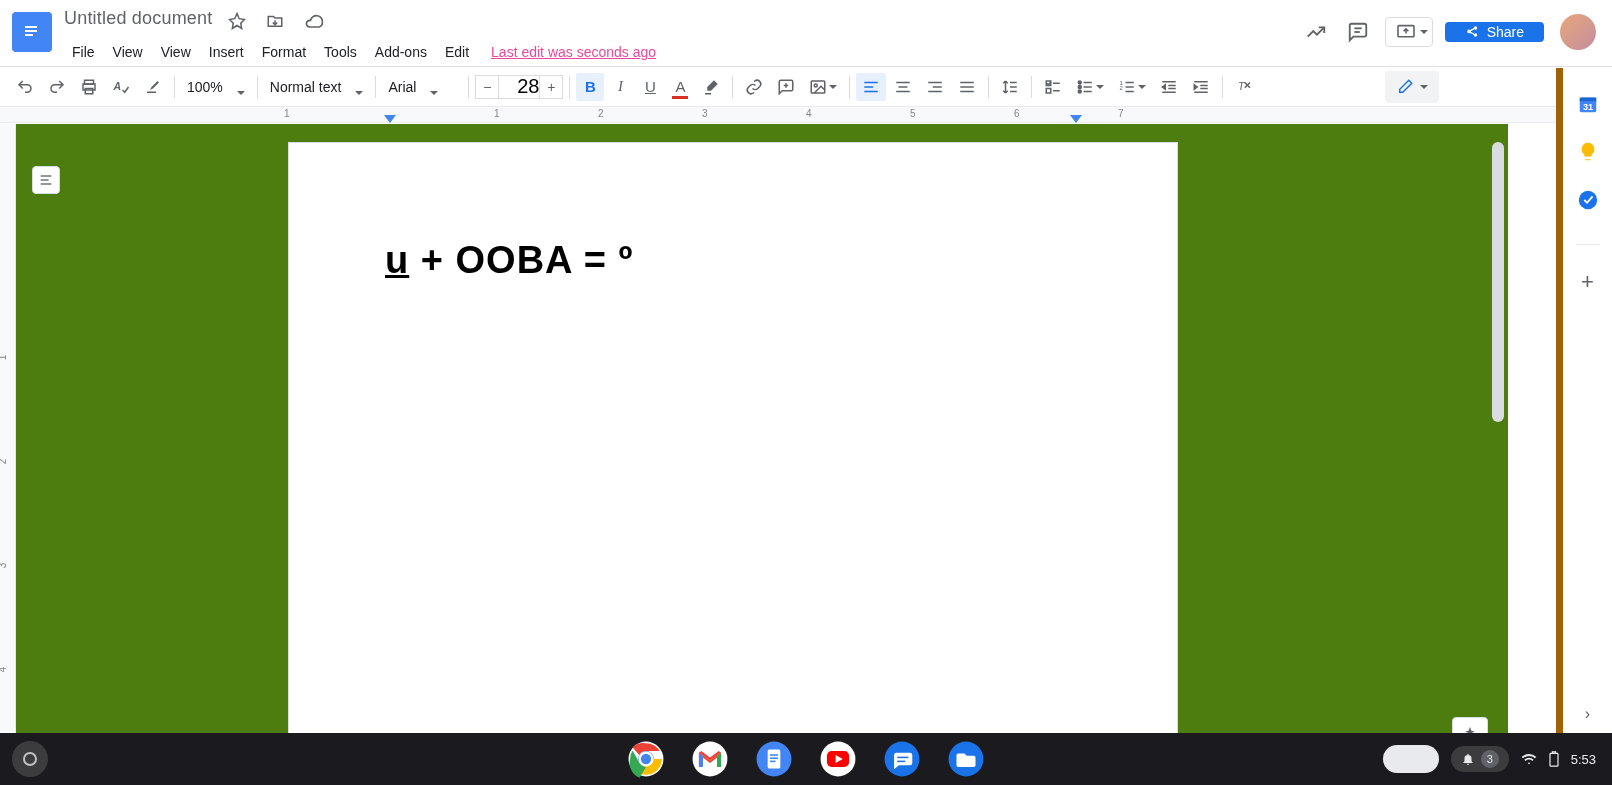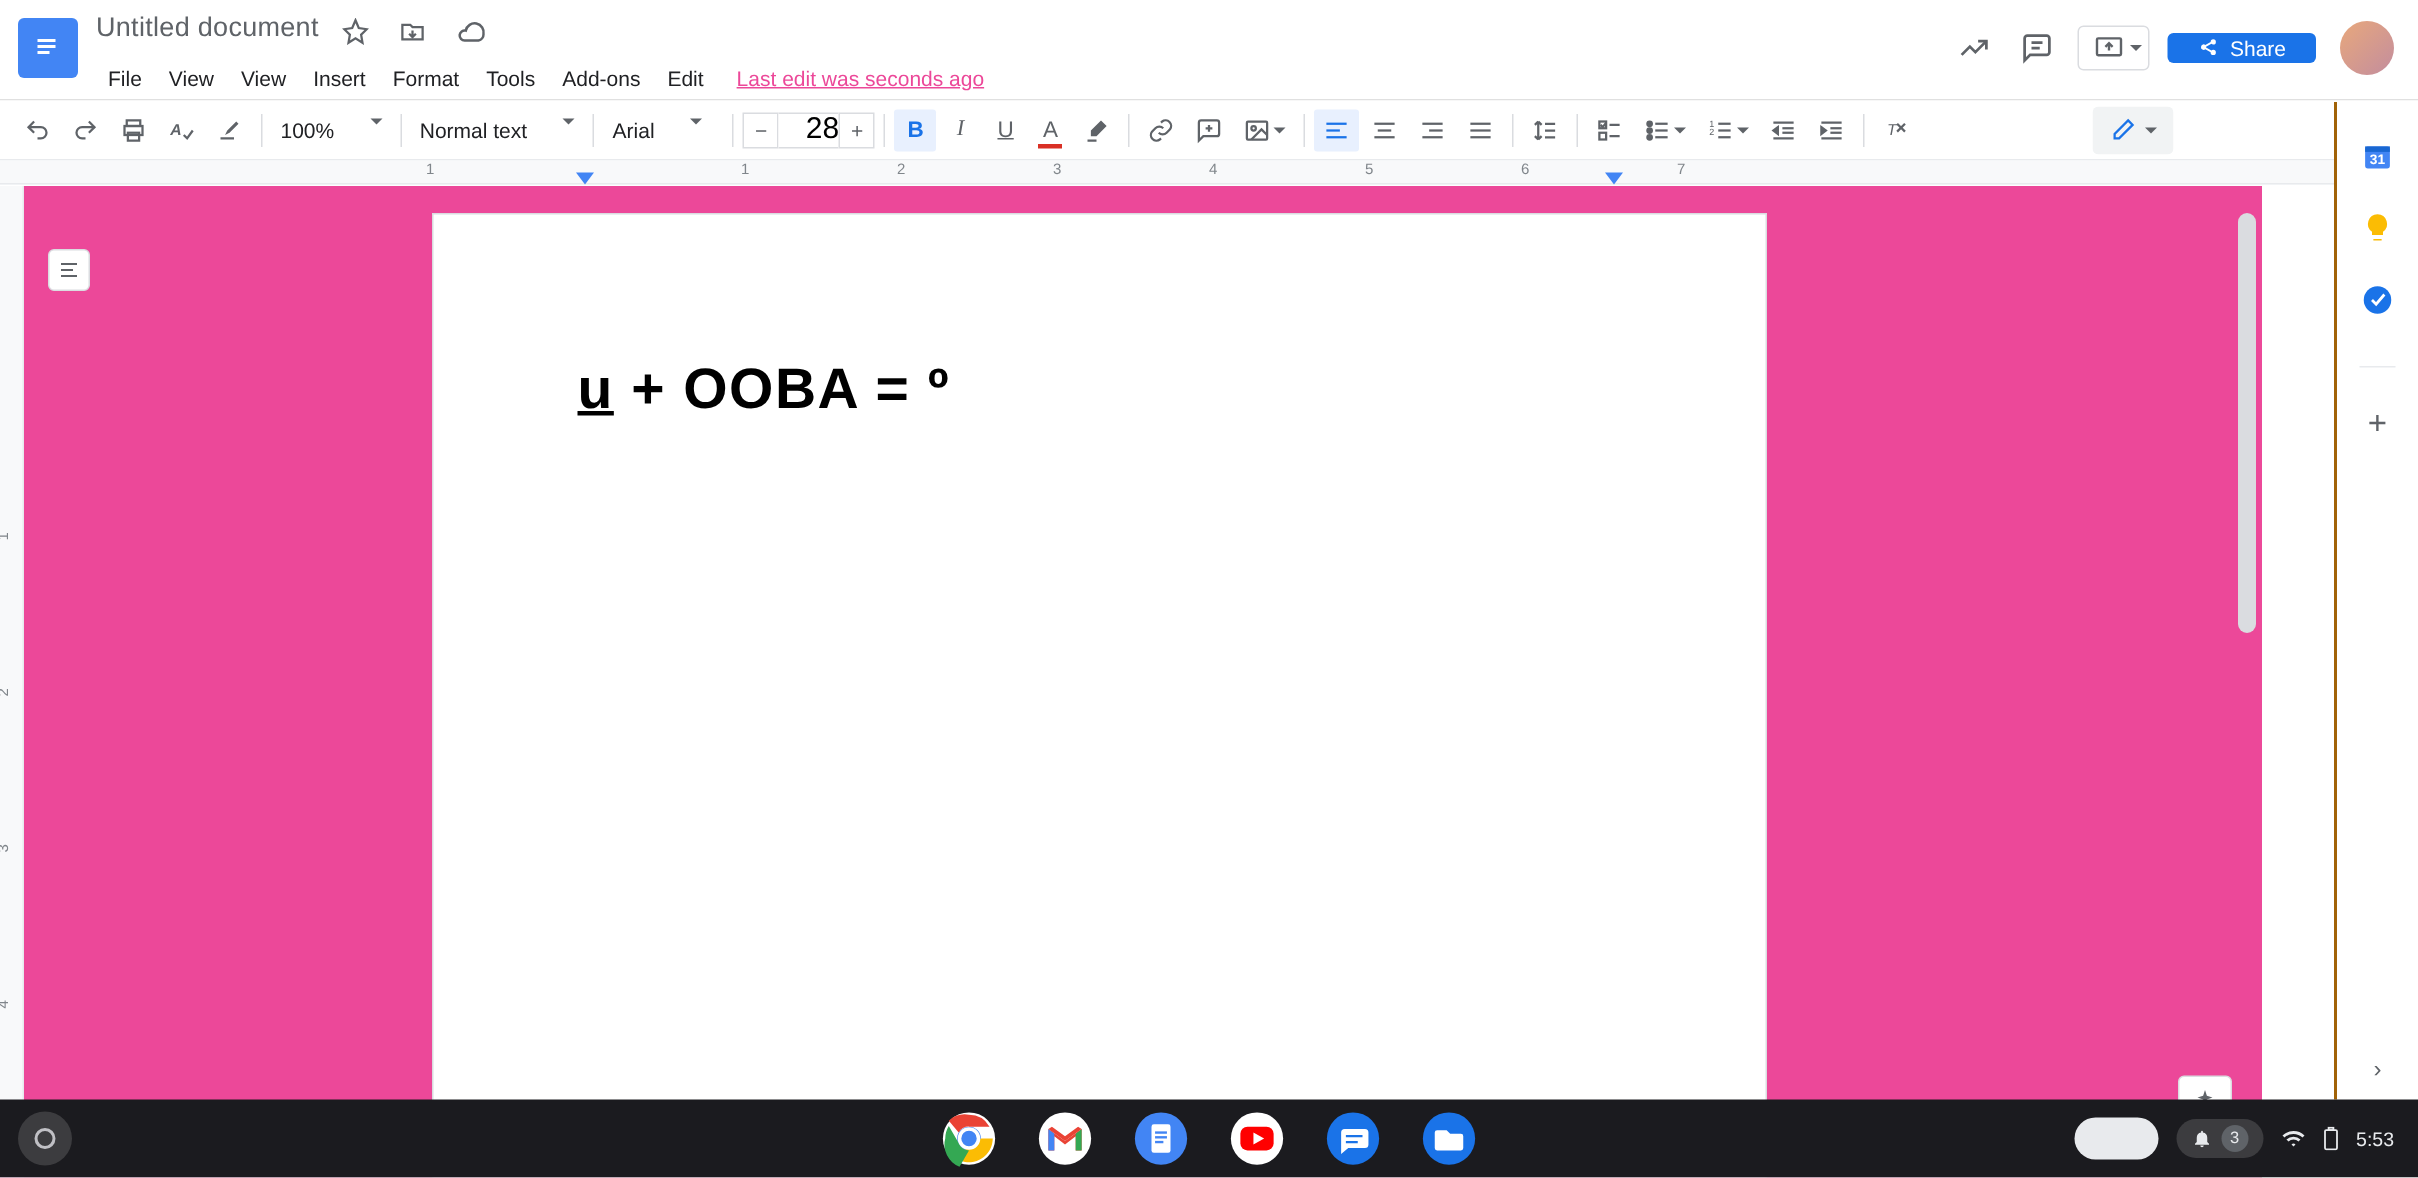--- a/index.html
+++ b/index.html
@@ -19,48 +19,48 @@
 .header-right { display: flex; align-items: center; gap: 12px; margin-top: 6px; }
 .present-btn { border: 1px solid #dadce0; border-radius: 4px; padding: 6px 4px 6px 10px; display: flex; align-items: center; gap: 4px; background: #fff; cursor: pointer; }
 .share-btn { background: #1a73e8; color: #fff; border: none; border-radius: 4px; padding: 2px 20px; font-size: 14px; font-weight: 500; display: flex; align-items: center; gap: 8px; cursor: pointer; }
 .avatar { width: 36px; height: 36px; border-radius: 50%; background: linear-gradient(135deg, #e8a87c, #c38d9e); margin-left: 4px; }
 
 
 .toolbar { display: flex; align-items: center; padding: 4px 10px; height: 40px; border-bottom: 1px solid #e8eaed; gap: 2px; background: #fff; }
 .tb-btn { background: none; border: none; padding: 6px; border-radius: 2px; cursor: pointer; display: flex; align-items: center; justify-content: center; min-width: 28px; height: 28px; color: #5f6368; }
 .tb-btn.active { background: #e8f0fe; color: #1a73e8; }
 .tb-sep { width: 1px; height: 22px; background: #dadce0; margin: 0 4px; }
-.tb-select { display: flex; align-items: flex-start; padding: 4px 6px; border-radius: 2px; cursor: pointer; font-size: 14px; color: #202124; gap: 24px; }
+.tb-select { display: flex; align-items: flex-end; padding: 4px 6px; border-radius: 2px; cursor: pointer; font-size: 14px; color: #202124; gap: 14px; }
 .fontsize-box { display: flex; align-items: center; }
 .fs-btn { width: 24px; height: 24px; border: 1px solid #dadce0; background: #fff; cursor: pointer; display: flex; align-items: center; justify-content: center; font-size: 14px; color: #5f6368; }
 .fs-input { width: 40px; height: 24px; border: 1px solid #dadce0; border-left: none; border-right: none; text-align: right; font-size: 20px; }
 .text-color-btn { position: relative; }
 .text-color-bar { position: absolute; bottom: 2px; left: 6px; right: 6px; height: 3px; background: #000; }
 .collapse-btn { margin-left: auto; }
 .editing-btn { border: 1px solid transparent; border-radius: 4px; padding: 6px 10px; display: flex; align-items: center; gap: 6px; background: #f1f3f4; cursor: pointer; margin-left: auto; margin-right: 8px; }
 
 
 .ruler-area { height: 16px; background: #f8f9fa; border-bottom: 1px solid #e8eaed; position: relative; font-size: 10px; color: #80868b; }
 .ruler-num { position: absolute; top: 1px; }
 .indent-left { position: absolute; top: 8px; width: 0; height: 0; border-left: 6px solid transparent; border-right: 6px solid transparent; border-top: 8px solid #4285f4; }
 .indent-right { position: absolute; top: 8px; width: 0; height: 0; border-left: 6px solid transparent; border-right: 6px solid transparent; border-top: 8px solid #4285f4; }
 
 
-.doc-area { position: absolute; top: 124px; left: 0; right: 104px; bottom: 0; background: #ec4899; overflow: hidden; }
+.doc-area { position: absolute; top: 124px; left: 0; right: 104px; bottom: 0; background: #4d7c0f; overflow: hidden; }
 .v-ruler { position: absolute; left: 0; top: 0; width: 16px; bottom: 0; background: #f8f9fa; border-right: 1px solid #e8eaed; }
 .v-ruler .vr { position: absolute; font-size: 10px; color: #80868b; transform: rotate(-90deg); left: 0; }
 .outline-btn { position: absolute; left: 32px; top: 42px; width: 28px; height: 28px; border: 1px solid #dadce0; border-radius: 4px; background: #fff; display: flex; align-items: center; justify-content: center; cursor: pointer; }
 .page { position: absolute; left: 288px; top: 18px; width: 890px; height: 1100px; background: #fff; border: 1px solid #dadce0; padding: 96px; }
 .page-content { font-size: 38px; font-weight: 700; color: #000; font-family: Arial; letter-spacing: 1px; }
 .page-content .uline { text-decoration: underline; }
 .explore-btn { position: absolute; right: 20px; bottom: 32px; width: 36px; height: 36px; border: 1px solid #dadce0; border-radius: 4px; background: #fff; display: flex; align-items: center; justify-content: center; cursor: pointer; }
 .scroll-ind { position: absolute; right: 4px; top: 18px; width: 12px; height: 280px; background: #dadce0; border-radius: 6px; }
 
 
-.side-panel { position: absolute; top: 68px; right: 0; width: 56px; bottom: 52px; border-left: 2px solid #a16207; background: #fff; display: flex; flex-direction: column; align-items: center; padding-top: 24px; gap: 24px; }
+.side-panel { position: absolute; top: 68px; right: 0; width: 56px; bottom: 52px; border-left: 7px solid #a16207; background: #fff; display: flex; flex-direction: column; align-items: center; padding-top: 24px; gap: 24px; }
 .sp-icon { width: 24px; height: 24px; border-radius: 4px; display: flex; align-items: center; justify-content: center; cursor: pointer; }
 .sp-sep { width: 24px; height: 1px; background: #e8eaed; margin-top: 8px; }
 .sp-plus { font-size: 22px; color: #5f6368; cursor: pointer; }
 .sp-expand { position: absolute; bottom: 10px; font-size: 16px; color: #5f6368; cursor: pointer; }
 
 
 .taskbar { position: absolute; bottom: 0; left: 0; right: 0; height: 52px; background: #1b1b1f; display: flex; align-items: center; }
 .tb-left { margin-left: 12px; }
 .launcher { width: 36px; height: 36px; border-radius: 50%; background: #3c3c3f; display: flex; align-items: center; justify-content: center; }
 .launcher-inner { width: 14px; height: 14px; border: 2px solid #c0c0c5; border-radius: 50%; }

